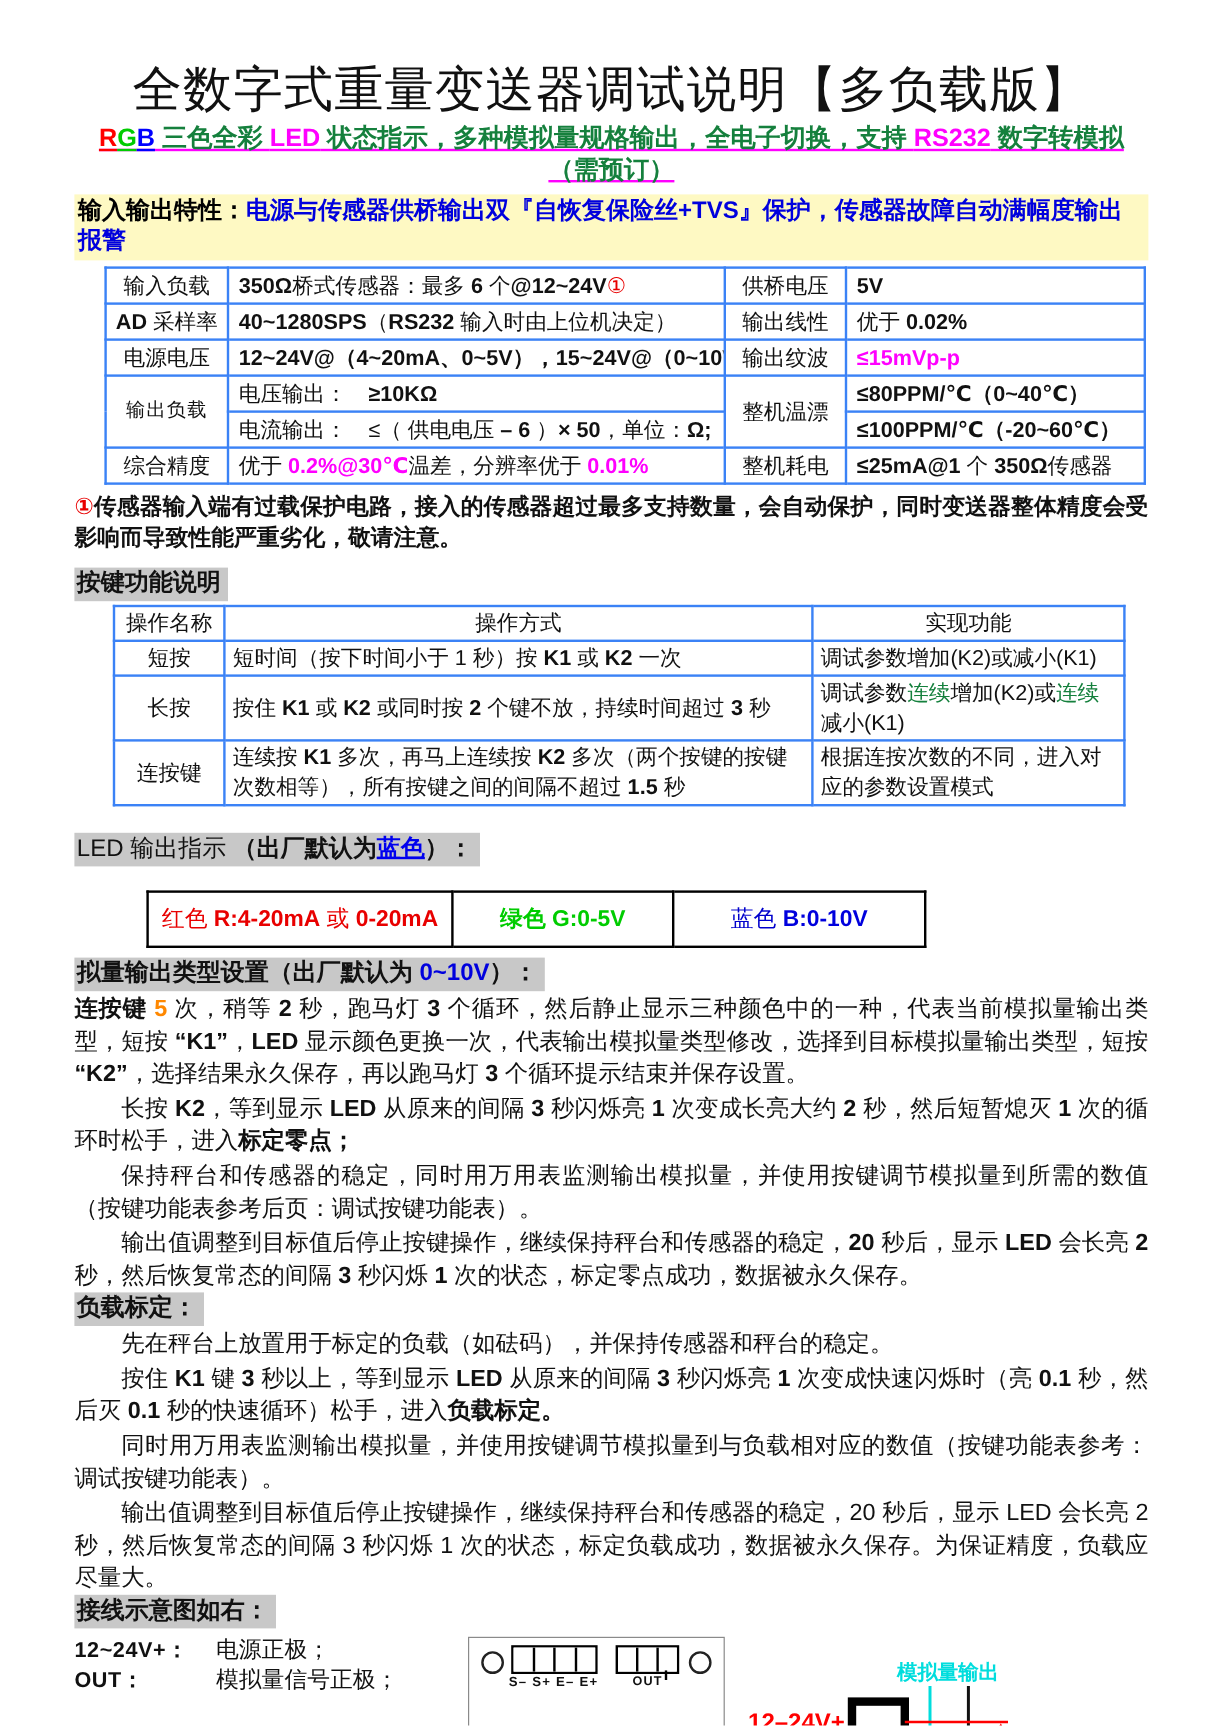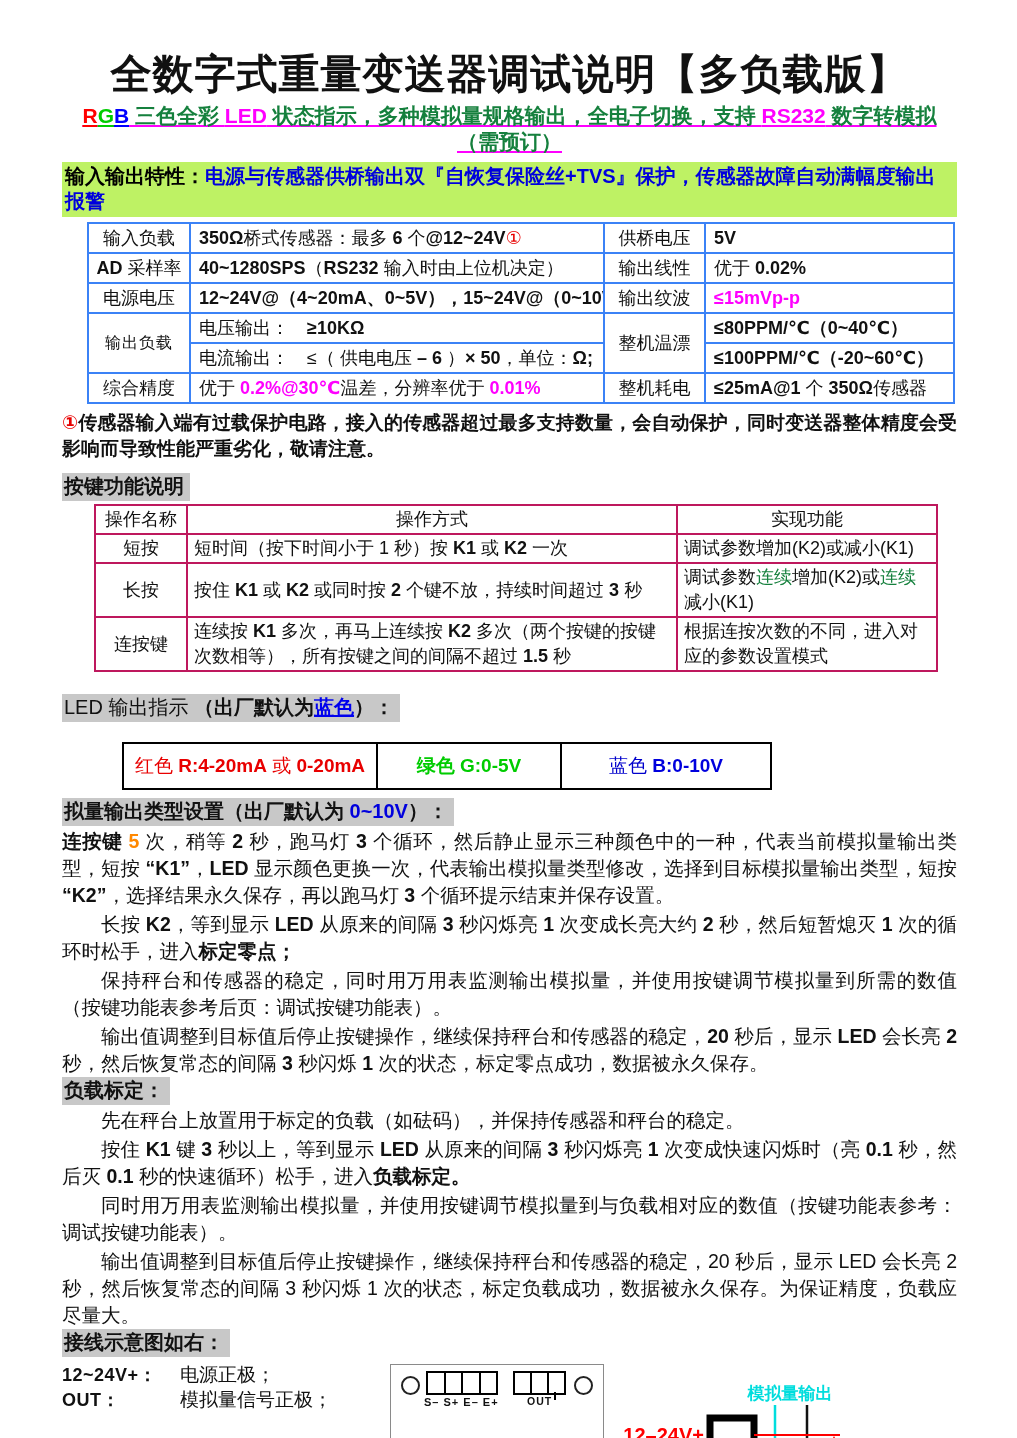--- a/index.html
+++ b/index.html
@@ -15,39 +15,39 @@
   .sg-green-bu{color:#00cc00;font-weight:bold;text-decoration:underline}
   .sg-blue-bu2{color:#0000ff;font-weight:bold;text-decoration:underline}
   .sg-mag{color:#15803d}
   .sg-mag-b{color:#ff00ff;font-weight:bold}
   .sg-blue{color:#0000cc}
   .sg-blue-b{color:#0000dd;font-weight:bold}
   .sg-blue-bu{color:#0000ee;font-weight:bold;text-decoration:underline}
   .sg-green-b{color:#00cc00;font-weight:bold}
   .sg-org{color:#ff8800;font-weight:bold}
 
-  .doc-title{font-size:41px;font-weight:bold;text-align:center;line-height:48px;letter-spacing:1px;}
+  .doc-title{font-size:41px;font-weight:normal;text-align:center;line-height:48px;letter-spacing:1px;}
   .subtitle{font-size:21px;font-weight:bold;text-align:center;margin-top:5px;text-decoration:underline;
             text-decoration-color:#ff00ff;line-height:26px;}
-  .feature-bar{background:#bef264;margin-top:7px;padding:2px 2px 3px 3px;font-size:20px;line-height:25px;}
+  .feature-bar{background:#fef9c3;margin-top:7px;padding:2px 2px 3px 3px;font-size:20px;line-height:25px;}
   .feature-label{font-weight:bold;color:#000;}
 
   table{border-collapse:collapse;}
   .spec-table{margin:5px 0 0 25px;width:866px;table-layout:fixed;font-size:18px;}
   .spec-table td{border:2px solid #3b82f6;padding:1px 4px;height:26px;line-height:24px;overflow:hidden;white-space:nowrap;}
   .spec-table td.lbl{text-align:center;font-weight:normal;}
   .spec-table td.val{padding-left:8px;}
   .spec-table td.big{font-size:16px;letter-spacing:1px;}
 
   .note{margin-top:6px;font-size:19px;font-weight:bold;line-height:26px;text-align:justify;}
 
   .gray-head{display:inline-block;background:#c8c8c8;padding:1px 6px 2px 2px;font-size:20px;font-weight:bold;line-height:25px;}
   .keys-head-wrap{margin-top:11px;}
   .keys-table{margin:3px 0 0 32px;width:842px;table-layout:fixed;font-size:18px;}
-  .keys-table td{border:2px solid #be185d;padding:1px 6px;line-height:25px;vertical-align:middle;}
+  .keys-table td{border:2px solid #3b82f6;padding:1px 6px;line-height:25px;vertical-align:middle;}
   .keys-table td.cname{text-align:center;}
   .keys-table tr.hdr td{text-align:center;height:25px;}
 
   .led-head-wrap{margin-top:22px;font-size:20px;}
   .led-head-wrap .gray-head{font-weight:normal;}
   .color-table{margin:20px 0 0 60px;width:648px;table-layout:fixed;font-size:19px;}
   .color-table td{border:2px solid #000;height:42px;text-align:center;vertical-align:middle;}
 
   .ana-head-wrap{margin-top:8px;}
   .para{font-size:19.5px;line-height:27px;text-align:justify;margin:2px 0 0 0;}

